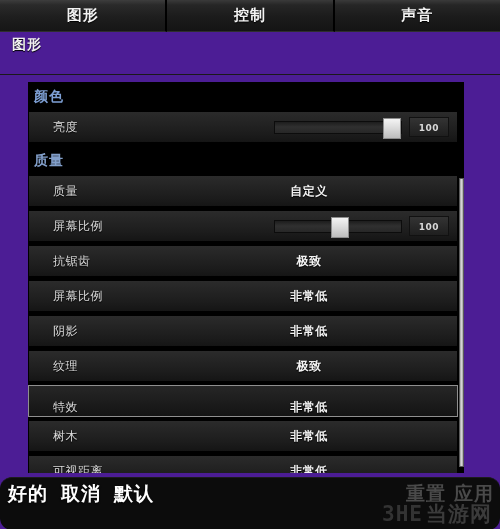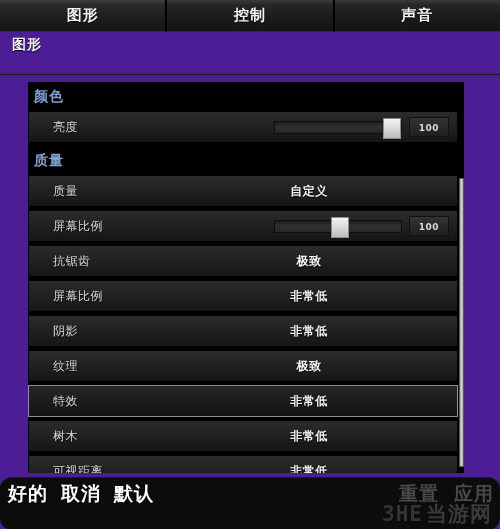--- a/index.html
+++ b/index.html
@@ -104,20 +104,21 @@
     display: flex;
     align-items: center;
     background: linear-gradient(to bottom, #2b2b2b 0%, #232323 38%, #1c1c1c 72%, #151515 100%);
     border: 1px solid #000;
     box-sizing: border-box;
     cursor: pointer;
   }
   .row.selected {
     border: 1px solid #8f8f8f;
     background: linear-gradient(to bottom, #262626 0%, #1f1f1f 38%, #191919 72%, #131313 100%);
+    align-items: flex-end;
   }
   .row-label {
     padding-left: 24px;
     font-size: 12px;
     color: #dcdcdc;
     letter-spacing: 0.5px;
     text-shadow: 0 1px 1px #000;
     white-space: nowrap;
   }
   .row-value {
@@ -213,21 +214,21 @@
     left: 8px;
     top: 3px;
     display: flex;
     gap: 13px;
   }
   .btn-group-right {
     position: absolute;
     right: 6px;
     top: 3px;
     display: flex;
-    gap: 15px;
+    gap: 8px;
   }
   .btn {
     font-size: 19px;
     font-weight: bold;
     color: #ffffff;
     letter-spacing: 1px;
     text-shadow: 0 1px 2px #000;
     cursor: pointer;
     line-height: 1.3;
   }

